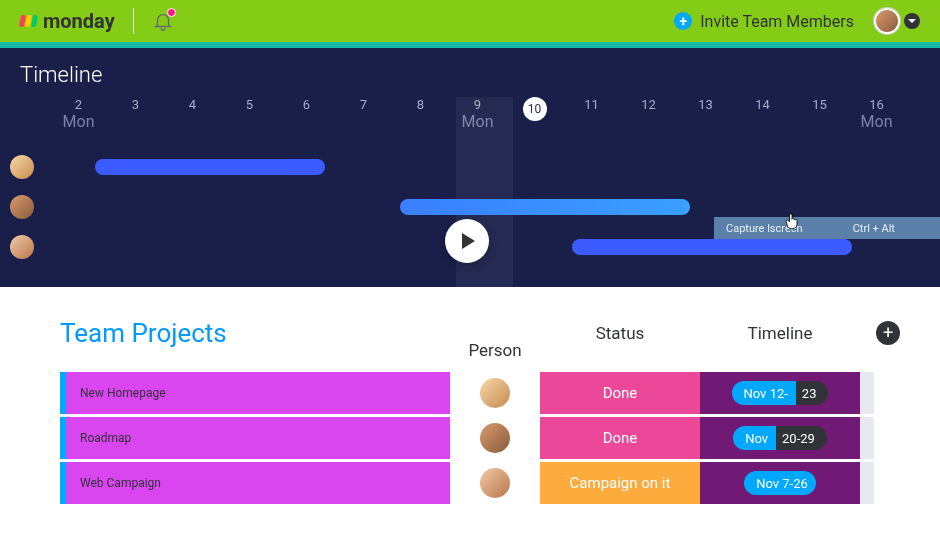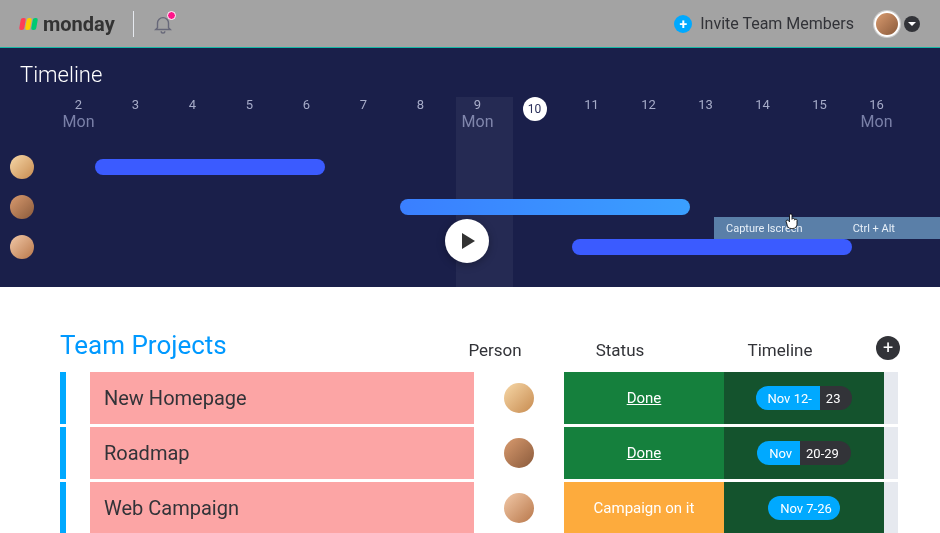--- a/index.html
+++ b/index.html
@@ -1,18 +1,18 @@
 <!DOCTYPE html>
 <html><head>
 <meta charset="utf-8">
 <style>
 * { box-sizing: border-box; margin: 0; padding: 0; }
 body { font-family: -apple-system, BlinkMacSystemFont, "Segoe UI", Roboto, Helvetica, Arial, sans-serif; width: 940px; height: 533px; overflow: hidden; background: #fff; }
 
-.topbar { height: 48px; display: flex; align-items: center; padding: 0 20px; border-bottom: 1px solid #14b8a6; background: #a3a3a3; box-shadow: 0 2px 6px rgba(0,0,0,0.06);}
+.topbar { height: 48px; display: flex; align-items: center; padding: 0 20px; border-bottom: 6px solid #14b8a6; background: #84cc16; box-shadow: 0 2px 6px rgba(0,0,0,0.06);}
 .logo { display: flex; align-items: center; gap: 4px; font-weight: 700; font-size: 20px; color: #333; }
 .logo-dots { display: flex; gap: 1px; margin-right: 2px;}
 .logo-dots span { width: 5px; height: 12px; border-radius: 2px; display: inline-block; transform: skewX(-10deg);}
 .ld1 { background: #ff3d57; }
 .ld2 { background: #ffcb00; }
 .ld3 { background: #00ca72; }
 .divider { width: 1px; height: 26px; background: #e6e9ef; margin: 0 18px; }
 .bell { position: relative; width: 22px; height: 22px; }
 .bell svg { width: 22px; height: 22px; stroke: #676879; fill:none; stroke-width:1.5;}
 .bell-dot { position:absolute; top:-2px; right:-2px; width:9px; height:9px; border-radius:50%; background:#ff158a; border:1.5px solid #fff;}
@@ -44,40 +44,40 @@
 .bar-blue2 { background:linear-gradient(90deg,#3a7fff,#3a9fff); }
 .bar-blue3 { background:#3b5bff; }
 
 .play-btn { position:absolute; width:44px; height:44px; border-radius:50%; background:#fff; display:flex; align-items:center; justify-content:center; cursor:pointer; box-shadow:0 2px 8px rgba(0,0,0,0.3); left:445px; top:80px; z-index:5;}
 .play-btn::after{ content:""; width:0; height:0; border-top:8px solid transparent; border-bottom:8px solid transparent; border-left:13px solid #333; margin-left:3px;}
 
 .tooltip-bar { position:absolute; right:0; top:78px; height:22px; background:#5a7fa8; display:flex; align-items:center; font-size:11px; color:#e8f0f8; z-index:3; padding-left: 12px; width: 226px; gap:50px;}
 .cursor-hand { position:absolute; right:138px; top:72px; z-index:6; width:20px; height:20px; }
 
 .board-section { padding: 18px 40px 0 60px; }
-.board-header { display:flex; align-items:flex-end; margin-bottom:12px; }
+.board-header { display:flex; align-items:center; margin-bottom:12px; }
 .board-title { color:#0099ff; font-size:26px; font-weight:400; flex:0 0 390px;}
 .col-header { color:#323338; font-size:17px; text-align:center; }
 .col-person { width:90px;margin-top:35px; }
 .col-status { width:160px; }
 .col-timeline { width:160px; text-align:center;}
 .add-col { width:24px; height:24px; border-radius:50%; background:#323338; color:#fff; display:flex; align-items:center; justify-content:center; font-size:18px; line-height:1; cursor:pointer; margin-left:auto;}
 
 .board-row { display:flex; align-items:stretch; margin-bottom:3px; }
 .row-color { width:6px; background:#00a9ff; }
-.row-name { flex:0 0 384px; padding:14px 14px; font-size:20px; color:#323338; background:#fca5a5;margin-left:24px;}
+.row-name { flex:0 0 384px; padding:14px 14px; font-size:12px; color:#323338; background:#d946ef;}
 .row-person { width:90px; display:flex; align-items:center; justify-content:center; background:#fff;}
 .person-av { width:30px; height:30px; border-radius:50%; }
 .pav1 { background:linear-gradient(135deg,#f7d8a8,#c78b50);}
 .pav2 { background:linear-gradient(135deg,#d99b6f,#8a5a3b);}
 .pav3 { background:linear-gradient(135deg,#f2c9a8,#b8774a);}
 .row-status { width:160px; display:flex; align-items:center; justify-content:center; color:#fff; font-size:15px; }
-.status-done { background:#15803d;text-decoration:underline; }
+.status-done { background:#ec4899; }
 .status-working { background:#fdab3d; }
-.row-timeline { width:160px; display:flex; align-items:center; justify-content:center; background:#14532d; padding:0 6px;}
+.row-timeline { width:160px; display:flex; align-items:center; justify-content:center; background:#701a75; padding:0 6px;}
 .tl-pill { border-radius:14px; height:24px; display:flex; align-items:center; font-size:13px; overflow:hidden; }
 .tl-left { background:#00a9ff; color:#fff; padding:0 8px 0 12px; height:100%; display:flex; align-items:center;}
 .tl-right { background:#323338; color:#fff; padding:0 12px 0 6px; height:100%; display:flex; align-items:center;}
 .row-end { width:14px; background:#e6e9ef; }
 </style>
 </head>
 <body>
 
 <div class="topbar">
   <div class="logo">

